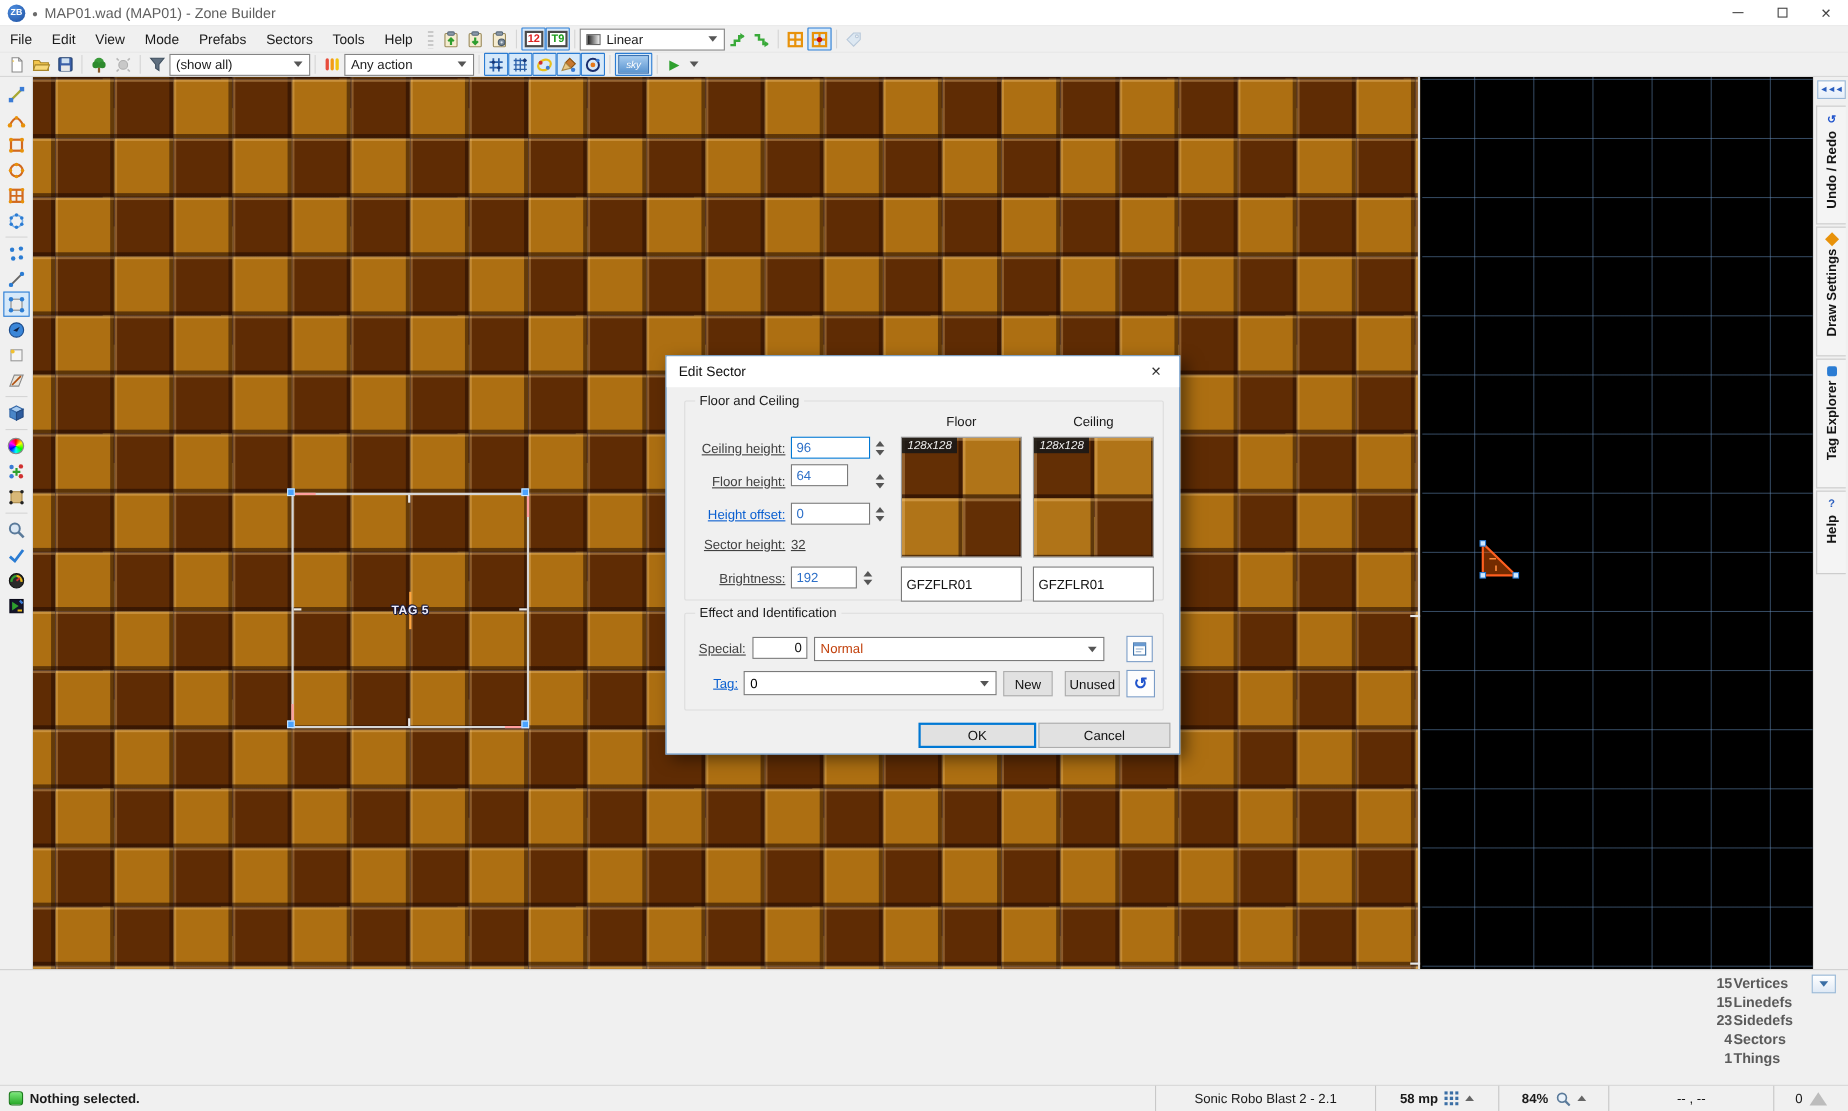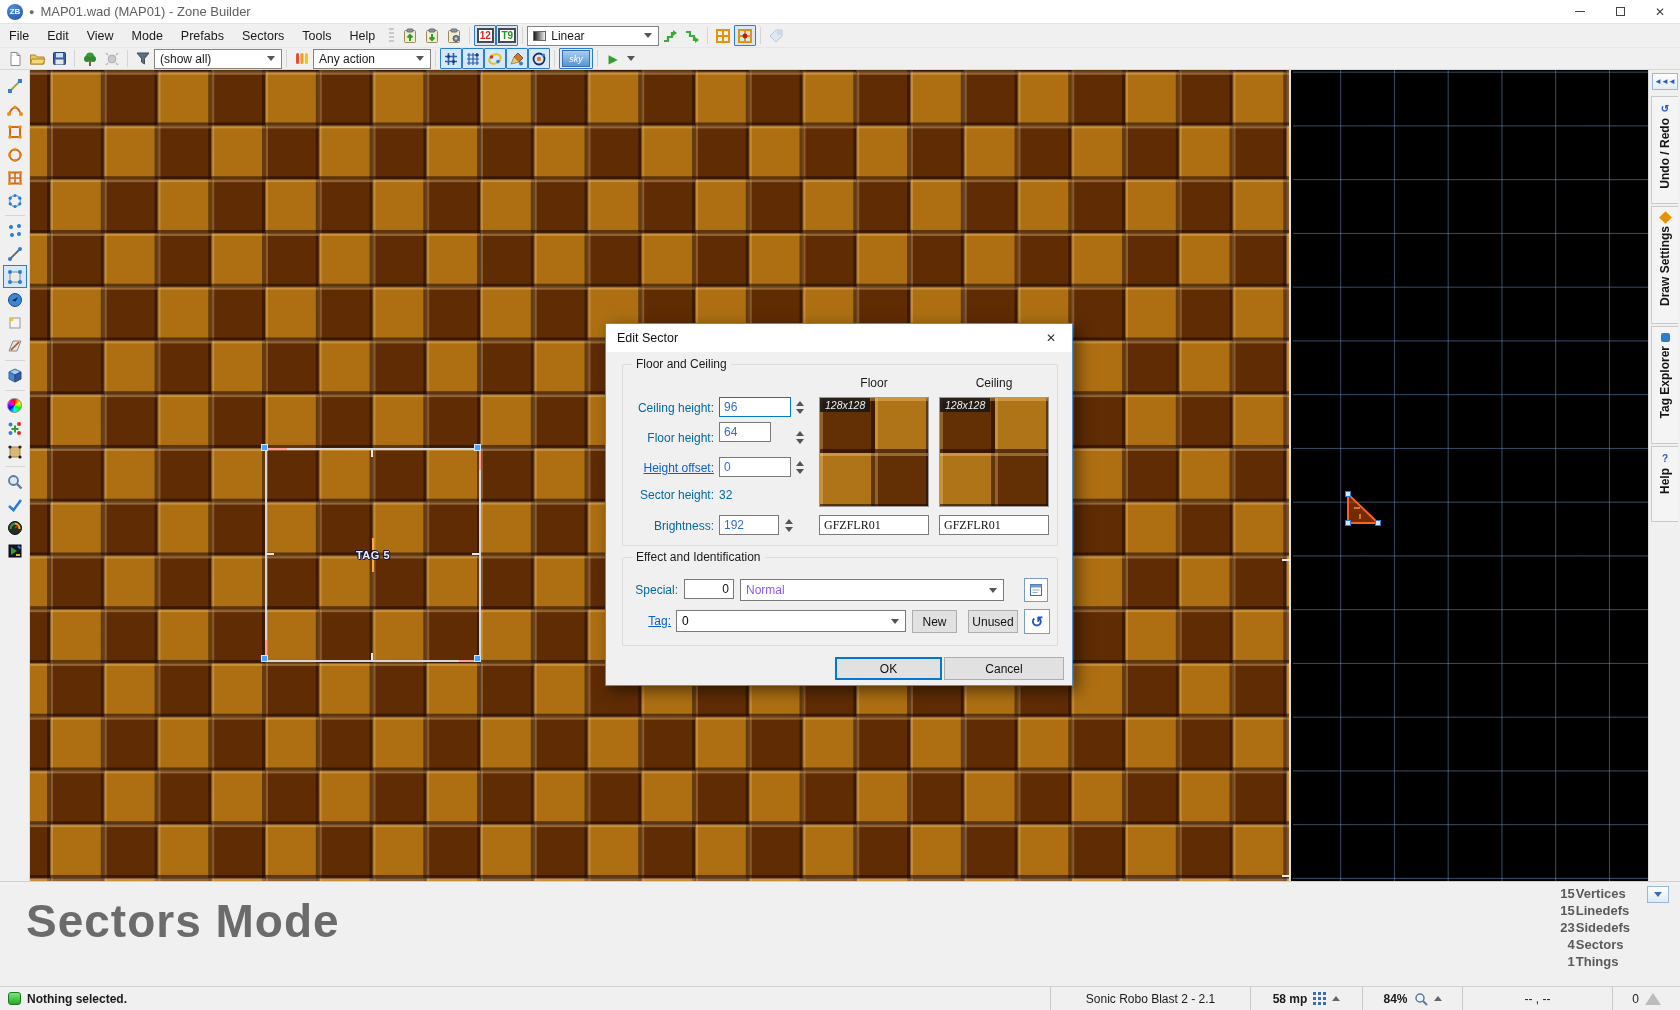--- a/index.html
+++ b/index.html
@@ -77,34 +77,34 @@
   .vtab { width:27px; border:1px solid #c9c9c9; border-right:none; background:#f4f4f4; margin-bottom:2px; display:flex; flex-direction:column; align-items:center; justify-content:flex-start; padding-top:6px; }
   .vtab .vlabel { writing-mode:vertical-rl; transform:rotate(180deg); font-size:12px; font-weight:bold; color:#151515; margin-top:4px; }
   .vicon { font-size:10px; font-weight:bold; }
 
   
   .dialog { position:absolute; left:605px; top:323px; width:468px; height:363px; background:#f0f0f0; border:1px solid #5a8ec2; box-shadow:5px 5px 14px rgba(0,0,0,.5); }
   .dlg-title { height:28px; background:#fff; display:flex; align-items:center; padding-left:11px; font-size:12.5px; color:#111; }
   .dlg-close { margin-left:auto; width:42px; height:100%; display:flex; align-items:center; justify-content:center; font-size:12px; color:#333; }
   .groupbox { position:absolute; border:1px solid #dcdcdc; border-radius:2px; }
   .grouplabel { position:absolute; top:-8px; left:9px; background:#f0f0f0; padding:0 4px; font-size:12px; color:#1a1a1a; }
-  .dl { position:absolute; font-size:12px; color:#0369a1; text-align:right; }
+  .dl { position:absolute; font-size:12px; color:#404040; text-align:right;text-decoration:underline; }
   .dlink { color:#0a5fd0; text-decoration:underline; }
   .tin { position:absolute; height:20px; border:1px solid #7a7a7a; background:#fff; font-size:12px; color:#2e70c8; padding:0 4px; }
   .tin.focus { border:1px solid #0078d4; }
   .spin { position:absolute; width:14px; height:22px; display:flex; flex-direction:column; align-items:center; justify-content:center; gap:3px; }
   .spin .chev-up, .spin .chev { border-left-width:4px; border-right-width:4px; }
   .prev { position:absolute; width:110px; height:110px; border:1px solid #9a9a9a;
     background-image:
       linear-gradient(180deg, rgba(255,210,140,0.35) 0 3px, transparent 3px 51px, rgba(28,7,0,0.6) 51px 55px),
       linear-gradient(90deg, rgba(255,210,140,0.3) 0 3px, transparent 3px 51px, rgba(28,7,0,0.55) 51px 55px),
       conic-gradient(#b07418 0 25%, #632f05 25% 50%, #b07418 50% 75%, #632f05 75% 100%);
     background-size:55px 55px,55px 55px,110px 110px; }
   .badge { position:absolute; left:0; top:0; background:rgba(24,24,24,.88); color:#f0f0f0; font-size:10.5px; padding:1px 5px;font-style:italic; }
-  .texname { position:absolute; width:110px; height:20px; border:1px solid #7a7a7a; background:#fff; font-size:12px; color:#111; padding:0 4px;font-family:Liberation Serif, serif; }
+  .texname { position:absolute; width:110px; height:32px; border:1px solid #7a7a7a; background:#fff; font-size:12px; color:#111; padding:0 4px; }
   .collab { position:absolute; font-size:12px; color:#1a1a1a; width:110px; text-align:center; }
   .dcombo { position:absolute; height:22px; background:#fff; border:1px solid #7a7a7a; display:flex; align-items:center; font-size:12px; padding-left:5px; }
   .dbtn { position:absolute; height:23px; background:#e1e1e1; border:1px solid #adadad; font-size:12px; color:#111; display:flex; align-items:center; justify-content:center; }
   .dbtn.default { border:2px solid #0078d4; }
   .sqbtn { position:absolute; background:#fdfdfd; border:1px solid #7a9cc6; display:flex; align-items:center; justify-content:center; }
   .undo-glyph { color:#2255cc; font-weight:bold; font-size:15px; line-height:1; }
 
   
   .bottompanel { position:relative; height:105px; background:#f0f0f0; border-top:1px solid #cfcfcf; }
   .modetitle { position:absolute; left:26px; top:12px; font-size:46px; font-weight:bold; color:#6b6b6b; letter-spacing:1px; }
@@ -572,21 +572,21 @@
           <span class="badge">128x128</span>
         </div>
         <input class="texname" style="left: 213px; top: 191px;" value="GFZFLR01">
         <input class="texname" style="left: 333px; top: 191px;" value="GFZFLR01">
 
         <div class="groupbox" style="left:16px; top:233px; width:436px; height:89px;">
           <span class="grouplabel">Effect and Identification</span>
         </div>
         <span class="dl" style="left:10px; top:259px; width:62px;">Special:</span>
         <input class="tin" style="left: 78px; top: 255px; width: 50px; color: rgb(17, 17, 17); text-align: right;" value="0">
-        <div class="dcombo" style="left:134px; top:255px; width:264px; color:#8b5cf6;">
+        <div class="dcombo" style="left:134px; top:255px; width:264px; color:#c2410c;">
           <span>Normal</span>
           <span class="chev" style="margin-left:auto; margin-right:6px;"></span>
         </div>
         <div class="sqbtn" style="left:418px; top:254px; width:24px; height:24px;">
           <svg width="14" height="14" viewBox="0 0 14 14">
               <rect x="1.5" y="1.5" width="11" height="11" fill="#fff" stroke="#3a6ea5"></rect>
               <rect x="1.5" y="1.5" width="11" height="3" fill="#6a9ad0"></rect>
               <path d="M3.5 7 h7 M3.5 9.5 h5" stroke="#8aa8c8"></path>
             </svg>
         </div>
@@ -622,21 +622,20 @@
         <span class="vlabel">Tag Explorer</span>
       </div>
       <div class="vtab" style="height:76px;">
         <span class="vicon" style="color:#2b5fbf;">?</span>
         <span class="vlabel">Help</span>
       </div>
     </div>
   </div>
 
   <div class="bottompanel">
-    <div class="modetitle">Sectors Mode</div>
     <div class="stats">
       <div class="statrow">
           <span class="statval">15</span>
           <span>Vertices</span>
         </div>
       <div class="statrow">
           <span class="statval">15</span>
           <span>Linedefs</span>
         </div>
       <div class="statrow">

